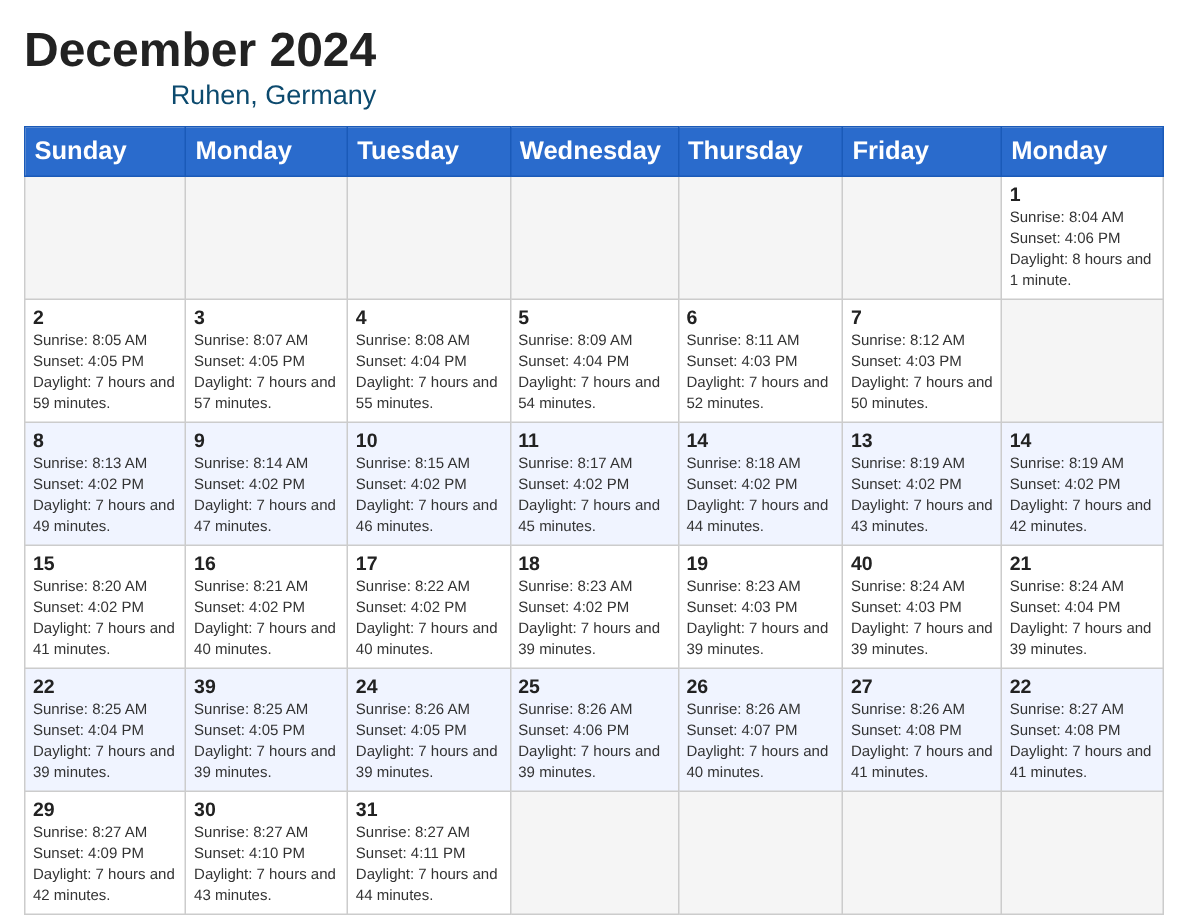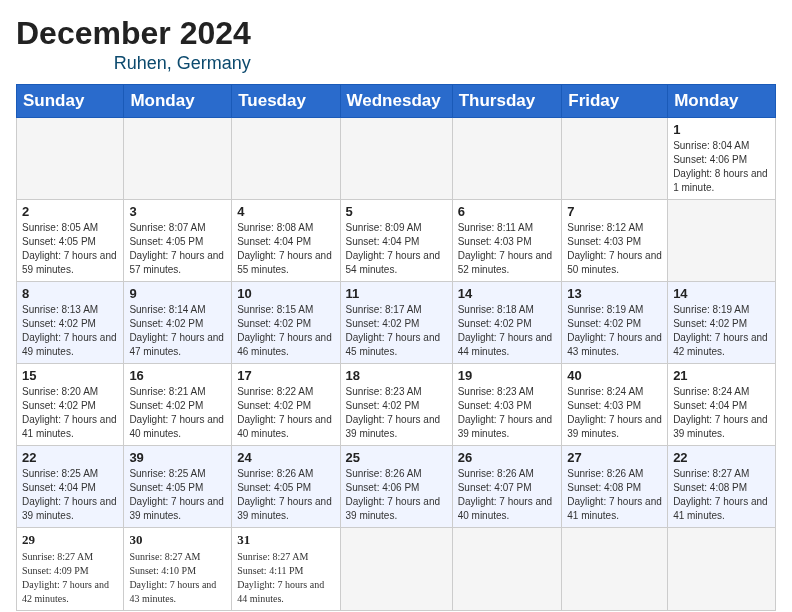--- a/index.html
+++ b/index.html
@@ -63,21 +63,20 @@
       border: 1px solid #ccc;
       vertical-align: top;
       padding: 4px 5px;
       width: 113px;
       min-height: 75px;
       height: 80px;
       background: #fff;
     }
     .calendar tr:last-child td {
       height: 70px;
-      font-family: Liberation Serif, serif;
     }
     .day-num {
       font-size: 13px;
       font-weight: bold;
       color: #222;
       display: block;
       margin-bottom: 2px;
     }
     .day-info {
       font-size: 10px;

